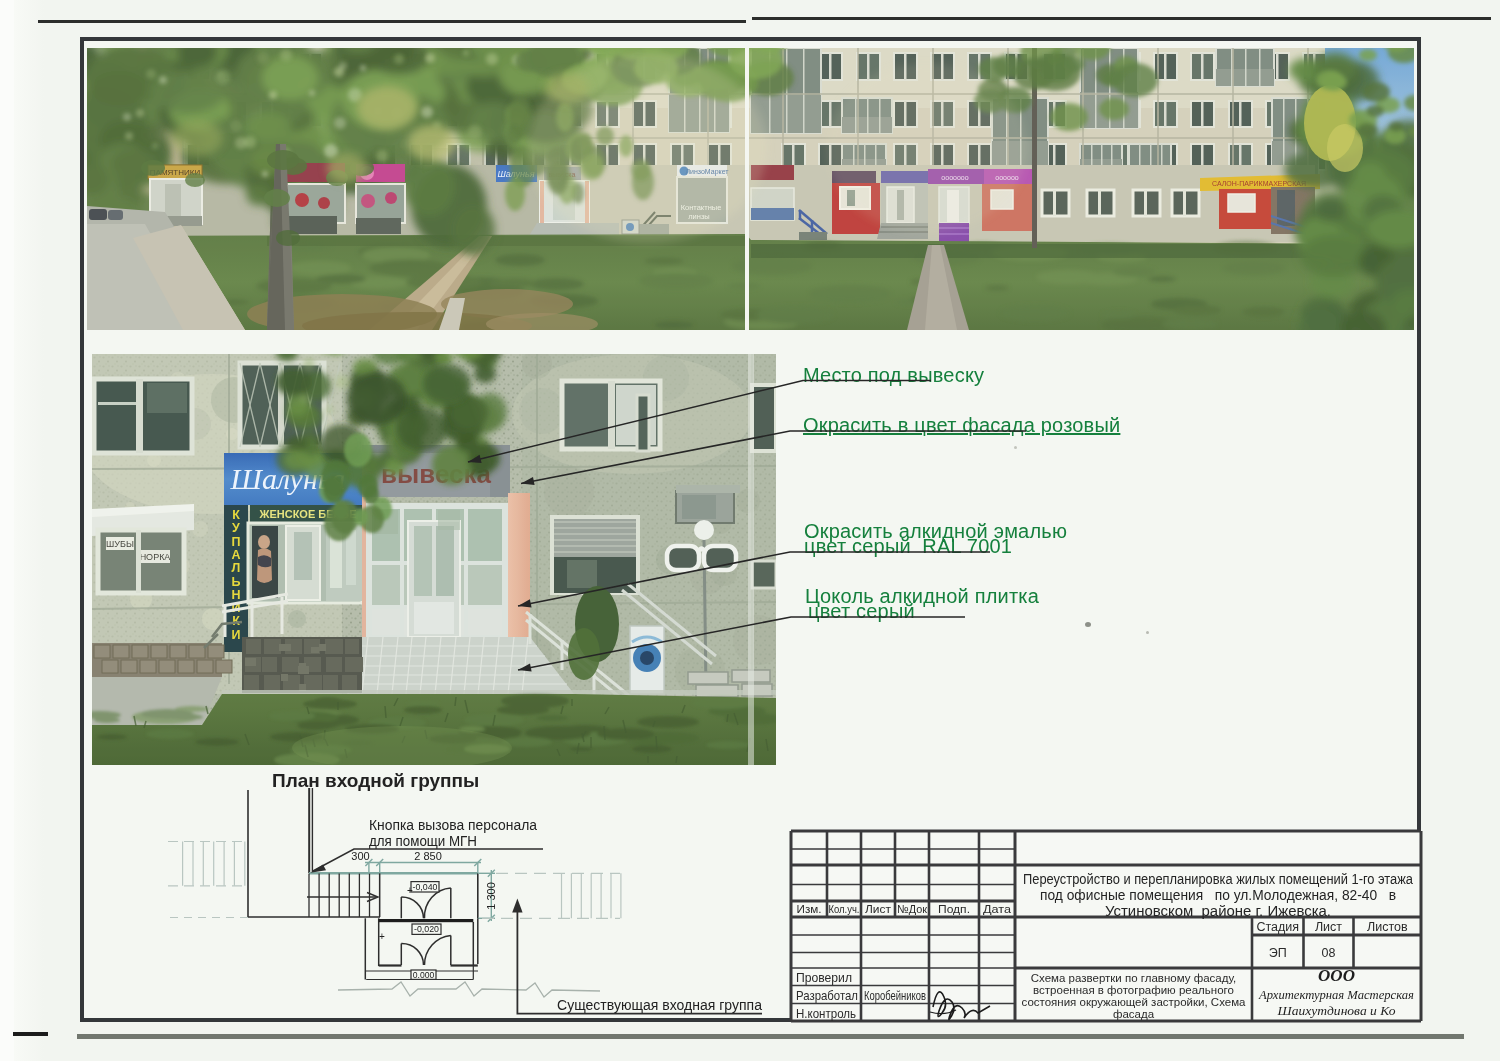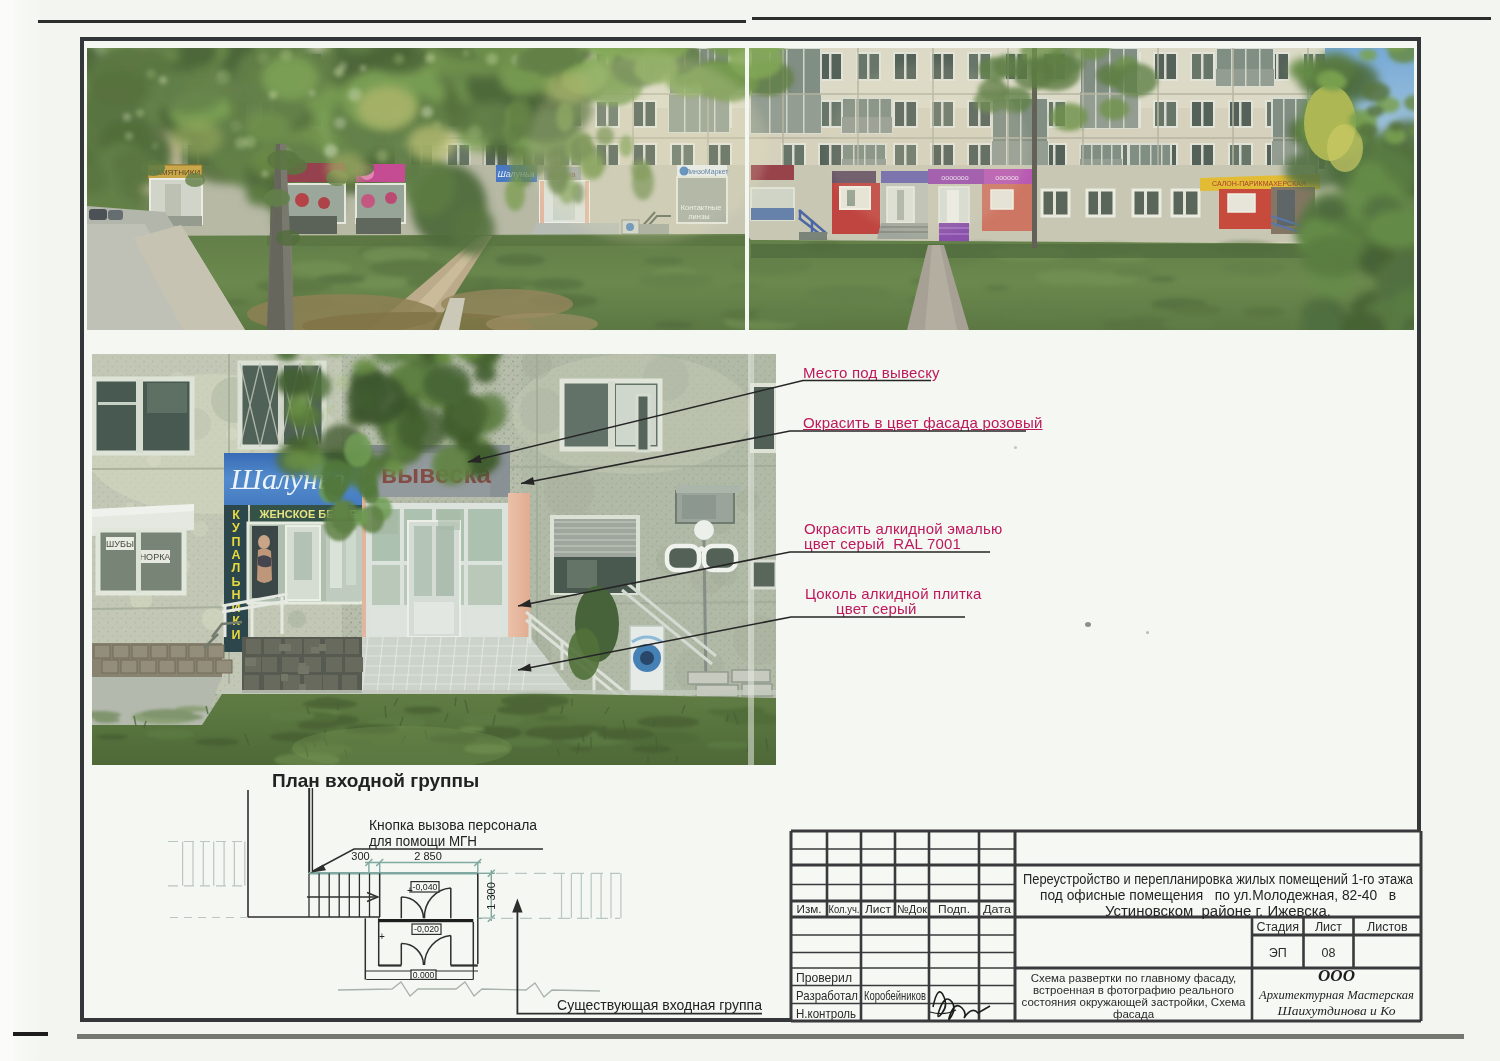--- a/index.html
+++ b/index.html
@@ -1,18 +1,18 @@
 <!DOCTYPE html>
 <html><head><meta charset="utf-8">
 <style>
 html,body{margin:0;padding:0;}
 body{width:1500px;height:1061px;font-family:"Liberation Sans",sans-serif;}
 #page{position:relative;width:1500px;height:1061px;background:#f2f5f0;overflow:hidden;}
 .abs{position:absolute;}
-.ann{position:absolute;color:#be185d;font-size:15px;white-space:nowrap;letter-spacing:0.2px;}
+.ann{position:absolute;color:#15803d;font-size:20px;white-space:nowrap;letter-spacing:0.2px;}
 </style></head>
 <body>
 <div id="page">
 
 <div class="abs" style="left:0;top:0;width:14px;height:1061px;background:#fbfcfa;"></div>
 <div class="abs" style="left:14px;top:0;width:30px;height:1061px;background:linear-gradient(90deg,#f8faf6,#f2f5f0);"></div>
 
 <div class="abs" style="left:38px;top:20px;width:708px;height:3px;background:#2c2e2c;"></div>
 
 <div class="abs" style="left:752px;top:17px;width:739px;height:3px;background:#2c2e2c;"></div>
@@ -1521,21 +1521,21 @@
 </svg>
 
 <div class="ann" style="left:803px;top:364px;">Место под вывеску</div>
 
 <div class="ann" style="left:803px;top:414px;text-decoration:underline;">Окрасить в цвет фасада розовый</div>
 
 <div class="ann" style="left:804px;top:520px;">Окрасить алкидной эмалью</div>
 <div class="ann" style="left:804px;top:535px;">цвет серый&nbsp;&nbsp;RAL 7001</div>
 
 <div class="ann" style="left:805px;top:585px;">Цоколь алкидной плитка</div>
-<div class="ann" style="left:836px;top:600px;text-align:right;">цвет серый</div>
+<div class="ann" style="left:808px;top:600px;text-align:right;">цвет серый</div>
 
 <svg class="abs" style="left:0;top:0;" width="1500" height="1061" viewBox="0 0 1500 1061">
 <g stroke="#262626" stroke-width="1.6" fill="none">
 <path d="M931,380.5 L803,380.5 L468,462"></path>
 <path d="M1026,431 L790,431 L521,483.5"></path>
 <path d="M990,552 L790,552 L518,606"></path>
 <path d="M965,617 L791,617 L518,670"></path>
 </g>
 <g fill="#262626">
 <polygon points="468.0,462.0 481.6,463.0 479.6,454.8"></polygon>

